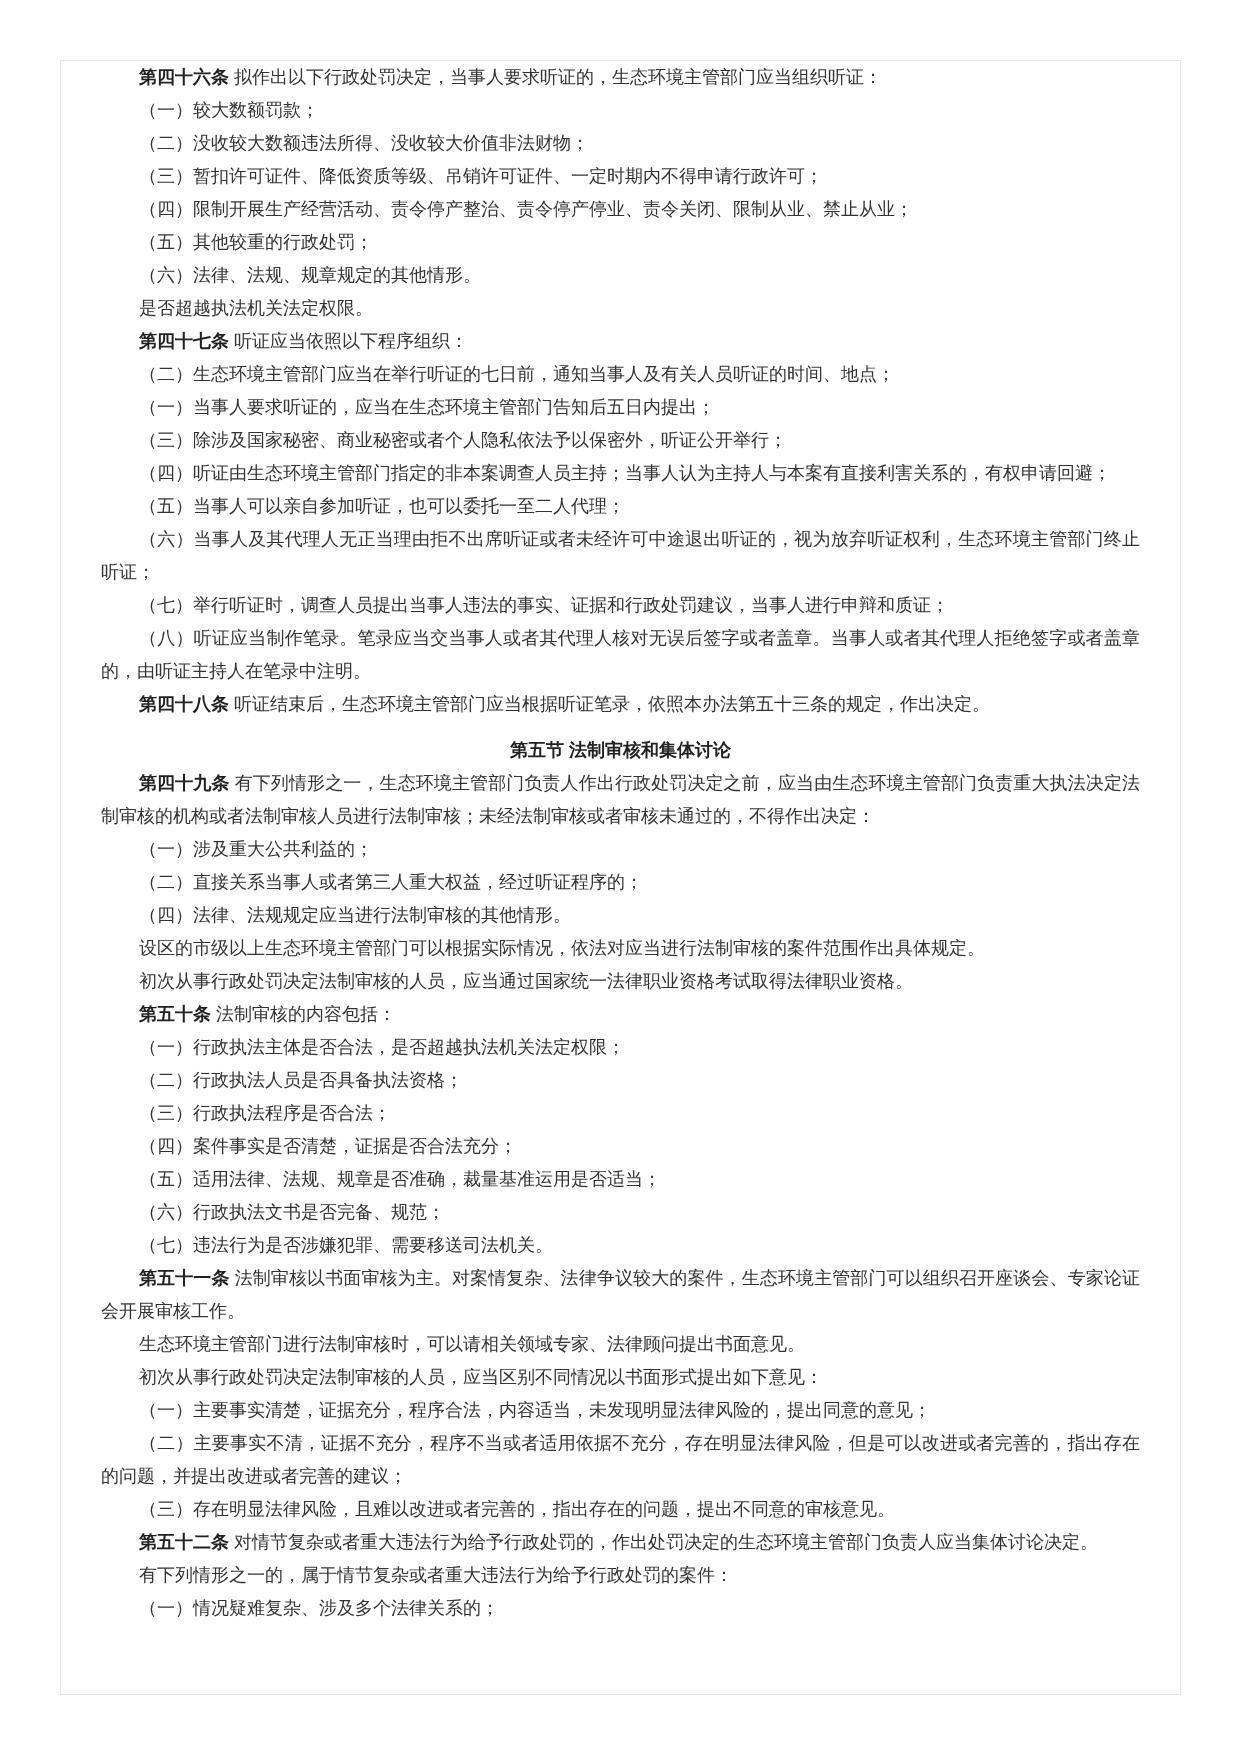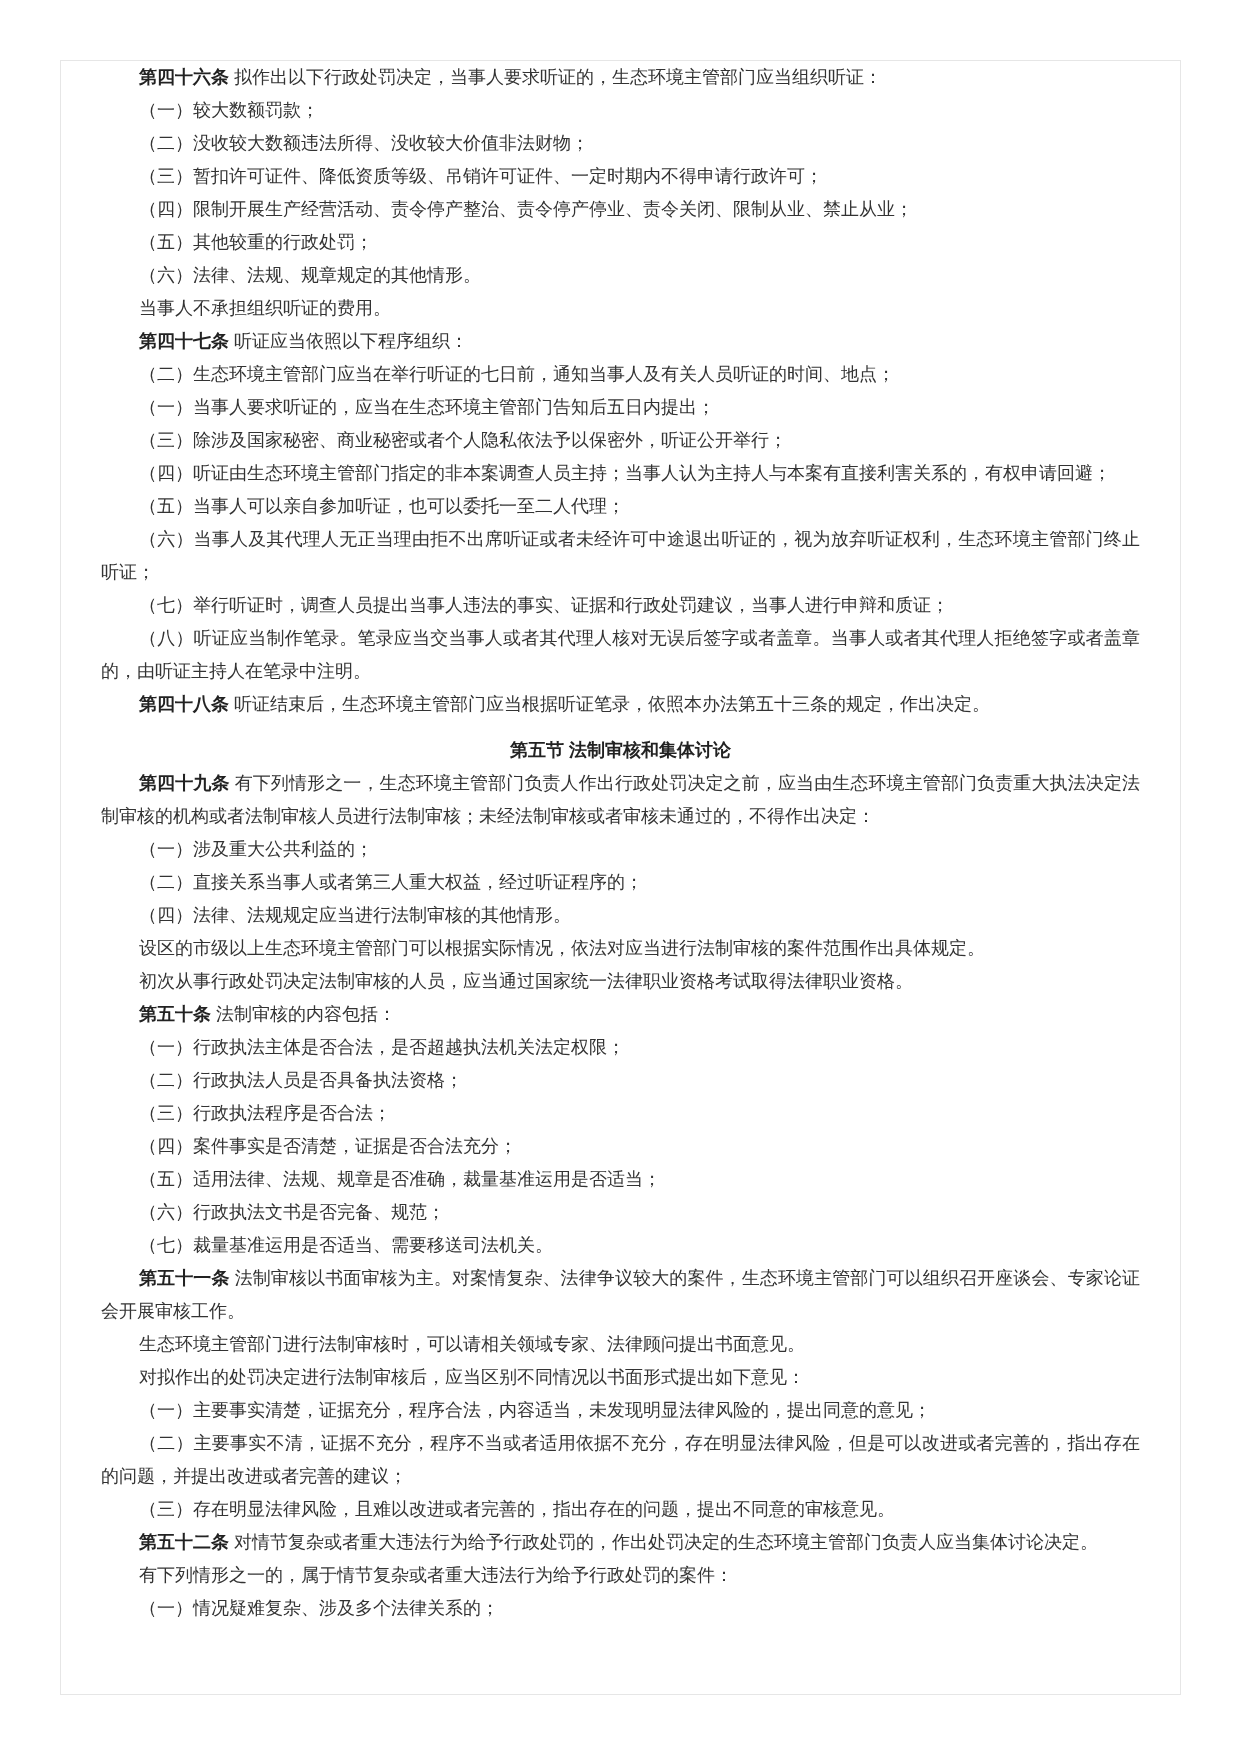--- a/index.html
+++ b/index.html
@@ -54,21 +54,21 @@
 <div class="viewport">
   <div class="page">
     <div>
         <p class="article"><span class="art-num">第四十六条</span> 拟作出以下行政处罚决定，当事人要求听证的，生态环境主管部门应当组织听证：</p>
         <p class="list">（一）较大数额罚款；</p>
         <p class="list">（二）没收较大数额违法所得、没收较大价值非法财物；</p>
         <p class="list">（三）暂扣许可证件、降低资质等级、吊销许可证件、一定时期内不得申请行政许可；</p>
         <p class="list">（四）限制开展生产经营活动、责令停产整治、责令停产停业、责令关闭、限制从业、禁止从业；</p>
         <p class="list">（五）其他较重的行政处罚；</p>
         <p class="list">（六）法律、法规、规章规定的其他情形。</p>
-        <p class="plain">当事人不承担组织听证的费用。</p>
+        <p class="plain">是否超越执法机关法定权限。</p>
         <p class="article"><span class="art-num">第四十七条</span> 听证应当依照以下程序组织：</p>
         <p class="list">（二）生态环境主管部门应当在举行听证的七日前，通知当事人及有关人员听证的时间、地点；</p>
         <p class="list">（一）当事人要求听证的，应当在生态环境主管部门告知后五日内提出；</p>
         <p class="list">（三）除涉及国家秘密、商业秘密或者个人隐私依法予以保密外，听证公开举行；</p>
         <p class="list">（四）听证由生态环境主管部门指定的非本案调查人员主持；当事人认为主持人与本案有直接利害关系的，有权申请回避；</p>
         <p class="list">（五）当事人可以亲自参加听证，也可以委托一至二人代理；</p>
         <p class="list">（六）当事人及其代理人无正当理由拒不出席听证或者未经许可中途退出听证的，视为放弃听证权利，生态环境主管部门终止听证；</p>
         <p class="list">（七）举行听证时，调查人员提出当事人违法的事实、证据和行政处罚建议，当事人进行申辩和质证；</p>
         <p class="list">（八）听证应当制作笔录。笔录应当交当事人或者其代理人核对无误后签字或者盖章。当事人或者其代理人拒绝签字或者盖章的，由听证主持人在笔录中注明。</p>
         <p class="article"><span class="art-num">第四十八条</span> 听证结束后，生态环境主管部门应当根据听证笔录，依照本办法第五十三条的规定，作出决定。</p>
@@ -79,24 +79,24 @@
         <p class="list">（四）法律、法规规定应当进行法制审核的其他情形。</p>
         <p class="plain">设区的市级以上生态环境主管部门可以根据实际情况，依法对应当进行法制审核的案件范围作出具体规定。</p>
         <p class="plain">初次从事行政处罚决定法制审核的人员，应当通过国家统一法律职业资格考试取得法律职业资格。</p>
         <p class="article"><span class="art-num">第五十条</span> 法制审核的内容包括：</p>
         <p class="list">（一）行政执法主体是否合法，是否超越执法机关法定权限；</p>
         <p class="list">（二）行政执法人员是否具备执法资格；</p>
         <p class="list">（三）行政执法程序是否合法；</p>
         <p class="list">（四）案件事实是否清楚，证据是否合法充分；</p>
         <p class="list">（五）适用法律、法规、规章是否准确，裁量基准运用是否适当；</p>
         <p class="list">（六）行政执法文书是否完备、规范；</p>
-        <p class="list">（七）裁量基准运用是否适当、需要移送司法机关。</p>
+        <p class="list">（七）违法行为是否涉嫌犯罪、需要移送司法机关。</p>
         <p class="article"><span class="art-num">第五十一条</span> 法制审核以书面审核为主。对案情复杂、法律争议较大的案件，生态环境主管部门可以组织召开座谈会、专家论证会开展审核工作。</p>
         <p class="plain">生态环境主管部门进行法制审核时，可以请相关领域专家、法律顾问提出书面意见。</p>
-        <p class="plain">对拟作出的处罚决定进行法制审核后，应当区别不同情况以书面形式提出如下意见：</p>
+        <p class="plain">初次从事行政处罚决定法制审核的人员，应当区别不同情况以书面形式提出如下意见：</p>
         <p class="list">（一）主要事实清楚，证据充分，程序合法，内容适当，未发现明显法律风险的，提出同意的意见；</p>
         <p class="list">（二）主要事实不清，证据不充分，程序不当或者适用依据不充分，存在明显法律风险，但是可以改进或者完善的，指出存在的问题，并提出改进或者完善的建议；</p>
         <p class="list">（三）存在明显法律风险，且难以改进或者完善的，指出存在的问题，提出不同意的审核意见。</p>
         <p class="article"><span class="art-num">第五十二条</span> 对情节复杂或者重大违法行为给予行政处罚的，作出处罚决定的生态环境主管部门负责人应当集体讨论决定。</p>
         <p class="plain">有下列情形之一的，属于情节复杂或者重大违法行为给予行政处罚的案件：</p>
         <p class="list">（一）情况疑难复杂、涉及多个法律关系的；</p>
       </div>
   </div>
 </div>
 

